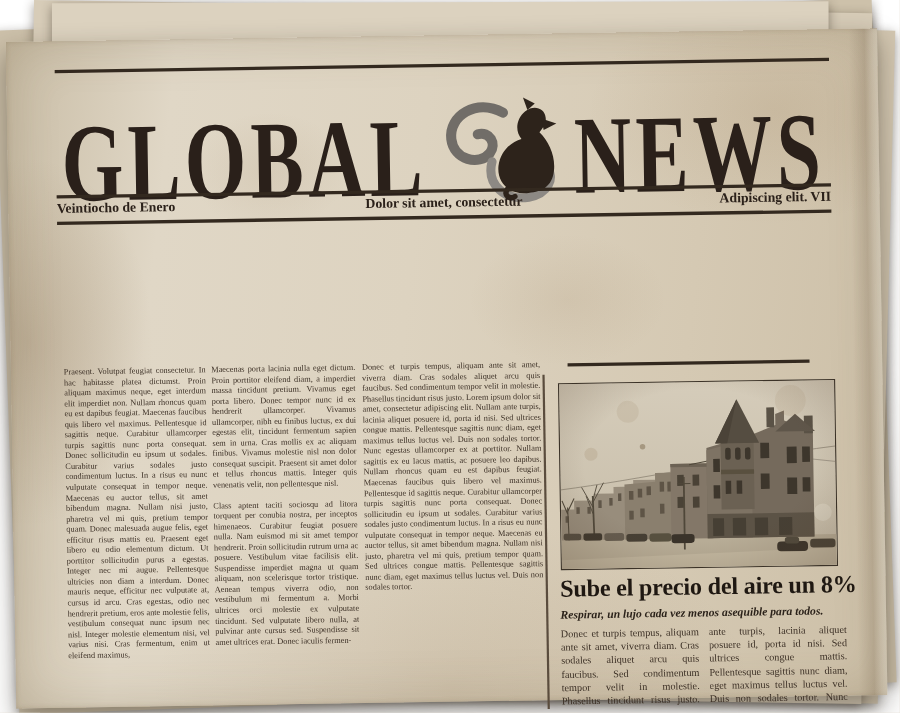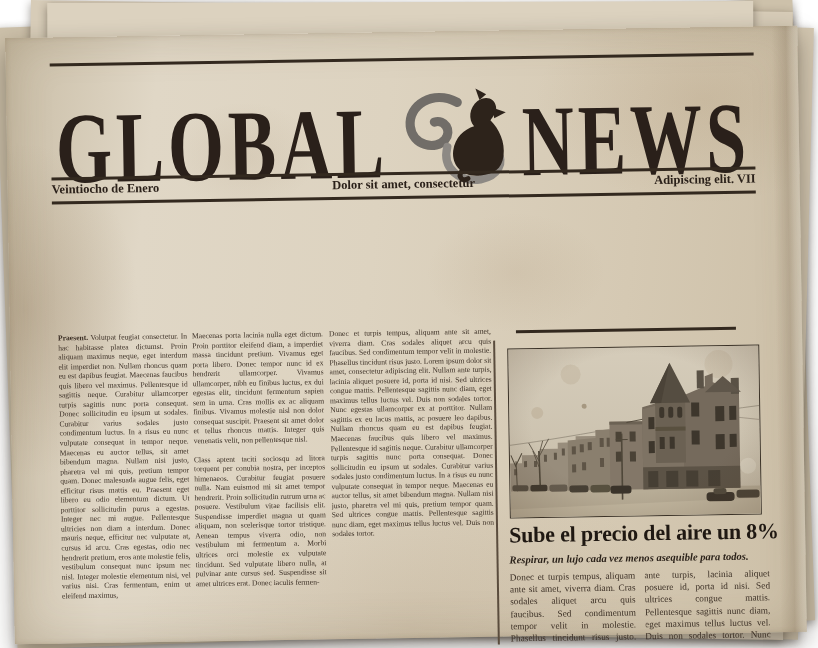--- a/index.html
+++ b/index.html
@@ -45,21 +45,21 @@
   .dateline span{flex:1;}
   .dl-c{text-align:center;}
   .dl-r{text-align:right;}
 
   .colblock{position:absolute;top:296px;height:318px;overflow:hidden;
     font-size:7.6px;line-height:9.55px;text-align:justify;color:#3b2f25;}
   .col1{left:48px;width:129px;}
   .col2{left:182px;width:131px;}
   .col3{left:319px;width:162px;}
   .colblock p{margin:0 0 9px 0;}
-  .lead{font-weight:bold;}
+  .lead{font-weight:normal;}
   .divider{position:absolute;left:483px;top:310px;width:1.5px;height:304px;background:#5a4c3d;}
 
   .feature-rule{position:absolute;left:506px;top:300px;width:220px;height:2.5px;background:#33291f;}
   .photo{position:absolute;left:497px;top:318px;width:250px;height:168px;border:1.5px solid #3b3227;
     background:#cdc5b4;box-shadow:inset 0 0 14px rgba(90,70,45,.25);}
   .photo svg{display:block;width:100%;height:100%;}
   .headline{position:absolute;left:496px;top:492px;width:260px;font-size:22px;line-height:26px;
     font-weight:bold;color:#1f1812;letter-spacing:-.2px;white-space:nowrap;}
   .subhead{position:absolute;left:496px;top:523px;width:260px;font-size:10.6px;line-height:13px;
     font-weight:bold;font-style:italic;color:#2b221a;white-space:nowrap;}

